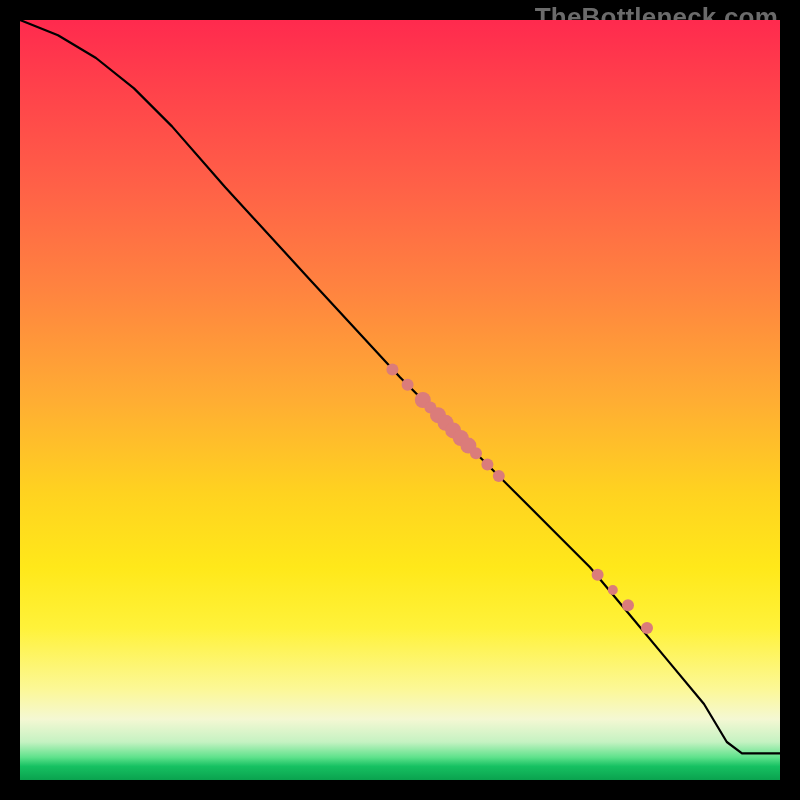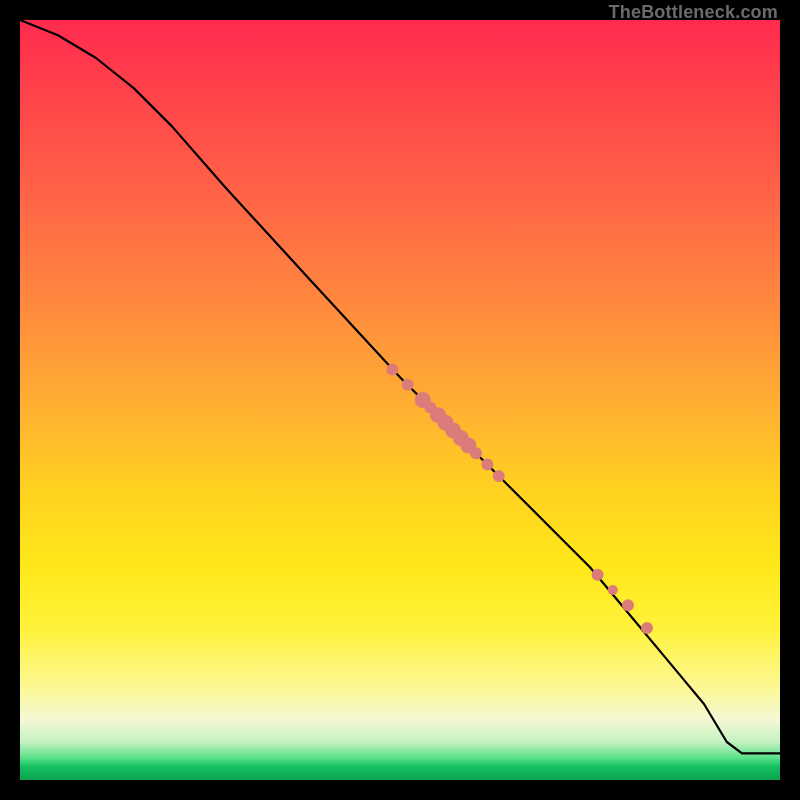--- a/index.html
+++ b/index.html
@@ -39,21 +39,21 @@
       #c5f2c2 95%,
       #5fe28c 97%,
       #16c162 98.2%,
       #0aa24e 100%
     );
   }
   .watermark {
     position: absolute;
     top: 2px;
     right: 22px;
-    font-size: 18px;
+    font-size: 26px;
     font-weight: 600;
     color: #6b6b6b;
     letter-spacing: 0.2px;
     user-select: none;
   }
   svg.overlay {
     position: absolute;
     left: 0;
     top: 0;
     width: 760px;

